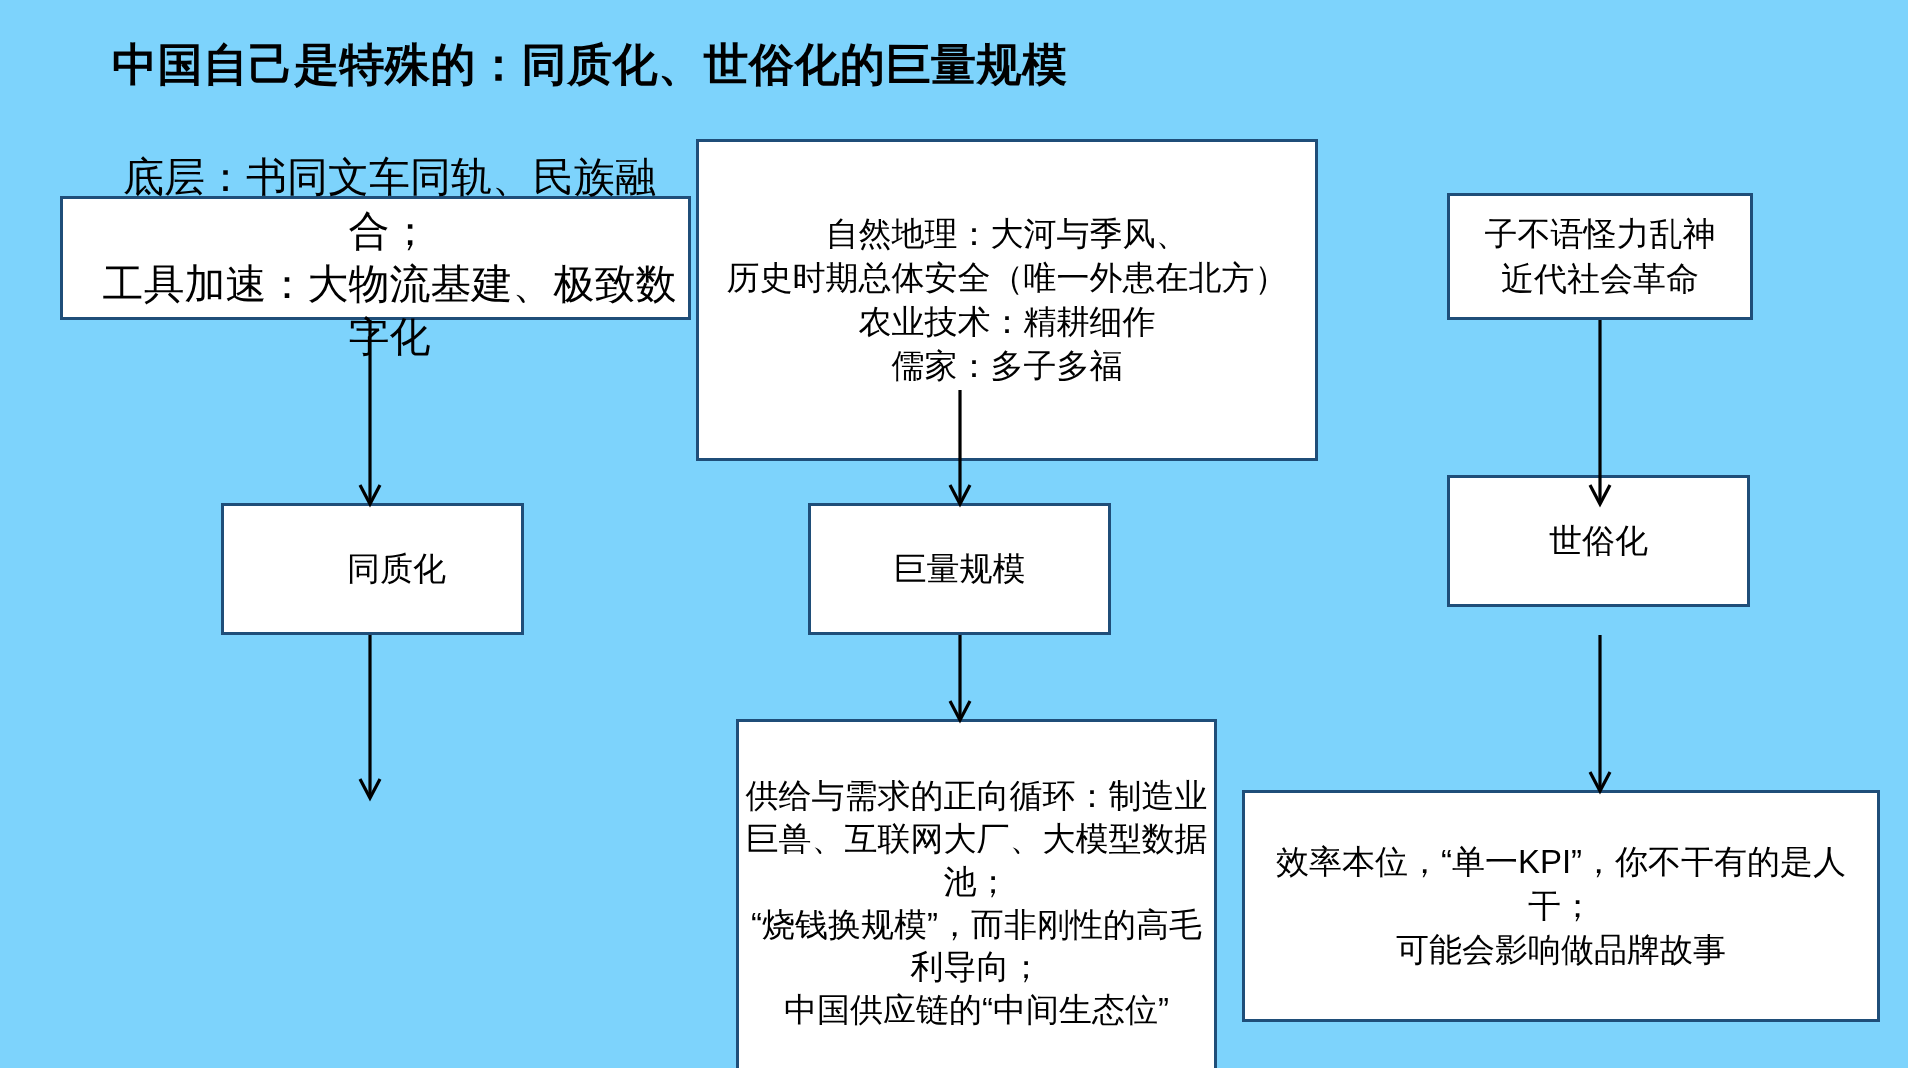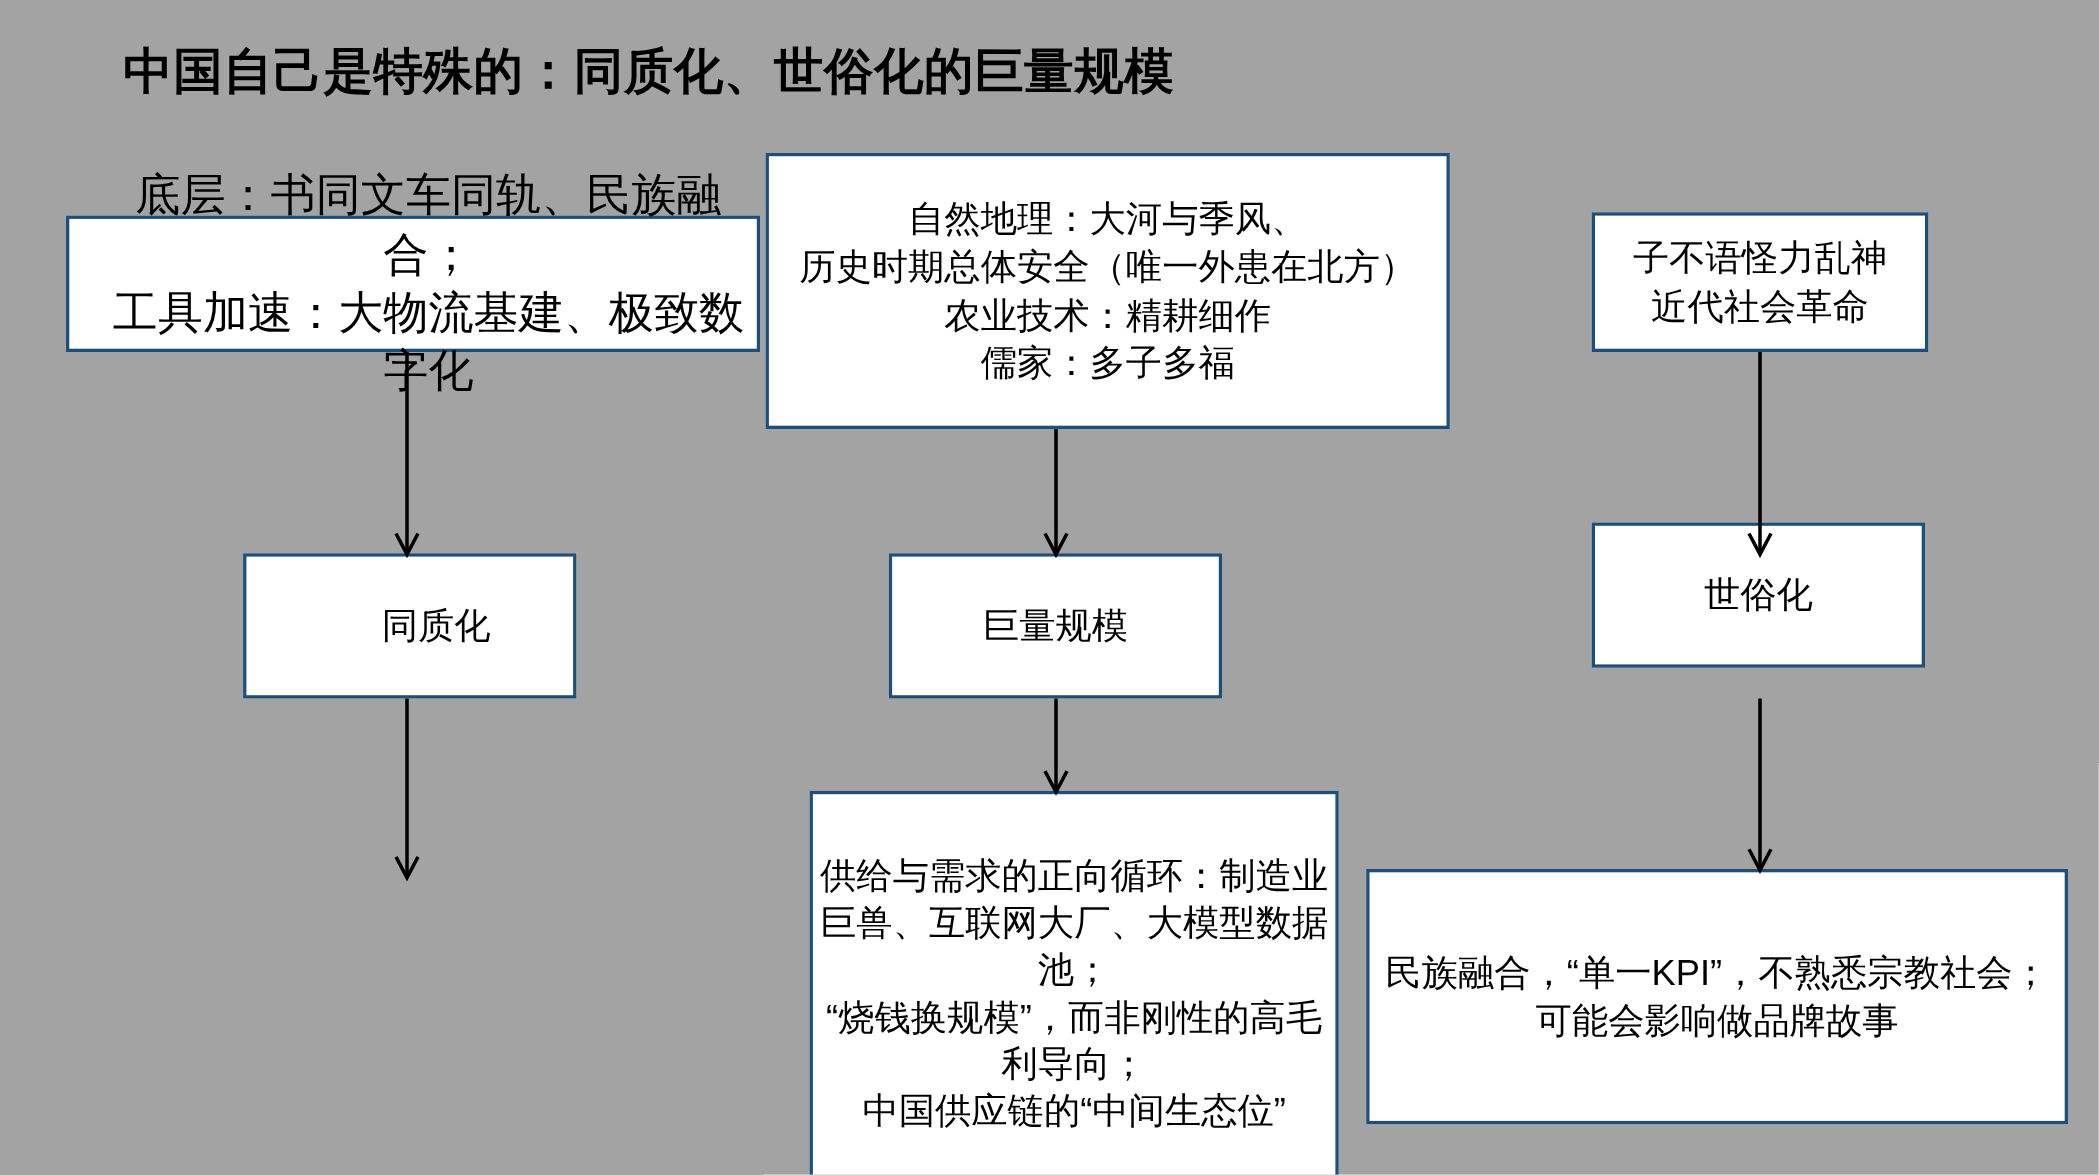--- a/index.html
+++ b/index.html
@@ -9,21 +9,21 @@
     background: #ffffff;
   }
   body {
     font-family: "Liberation Sans", "DejaVu Sans", sans-serif;
     color: #000000;
   }
   #canvas {
     position: relative;
     width: 1908px;
     height: 1068px;
-    background: #a3a3a3;
+    background: #7dd3fc;
     overflow: hidden;
   }
 
   
   .slide-title {
     position: absolute;
     left: 112px;
     top: 38px;
     font-size: 45px;
     font-weight: bold;
@@ -49,21 +49,21 @@
     width: 100%;
     padding: 0 6px;
     box-sizing: border-box;
     white-space: pre-line;
   }
 
   
   #box-foundation      { left: 60px;   top: 196px; width: 631px;  height: 124px; }
   #box-foundation .node-text   { font-size: 41px; line-height: 1.30; padding-left: 34px; }
 
-  #box-geography       { left: 696px;  top: 139px; width: 622px;  height: 251px; }
+  #box-geography       { left: 696px;  top: 139px; width: 622px;  height: 322px; }
   #box-geography .node-text    { font-size: 33px; line-height: 1.33; }
 
   #box-secular-roots   { left: 1447px; top: 193px; width: 306px;  height: 127px; }
   #box-secular-roots .node-text{ font-size: 33px; line-height: 1.36; }
 
   #box-homogenization  { left: 221px;  top: 503px; width: 303px;  height: 132px; padding-left: 48px; }
   #box-homogenization .node-text { font-size: 33px; line-height: 1.2; }
 
   #box-huge-scale      { left: 808px;  top: 503px; width: 303px;  height: 132px; }
   #box-huge-scale .node-text   { font-size: 33px; line-height: 1.2; }
@@ -135,21 +135,21 @@
   </div>
 
 
   <div class="node" id="box-scale-effects">
     <div class="node-text">供给与需求的正向循环：制造业巨兽、互联网大厂、大模型数据池；
 “烧钱换规模”，而非刚性的高毛利导向；
 中国供应链的“中间生态位”</div>
   </div>
 
   <div class="node" id="box-secular-effects">
-    <div class="node-text">民族融合，“单一KPI”，不熟悉宗教社会；
+    <div class="node-text">效率本位，“单一KPI”，你不干有的是人干；
 可能会影响做品牌故事</div>
   </div>
 
   <svg class="connector" id="arrow-foundation-to-homog" viewBox="0 0 30 185">
     <line x1="15" y1="0" x2="15" y2="183"></line>
     <polyline points="5,165 15,184 25,165"></polyline>
   </svg>
 
   <svg class="connector" id="arrow-geo-to-scale" viewBox="0 0 30 115">
     <line x1="15" y1="0" x2="15" y2="113"></line>

